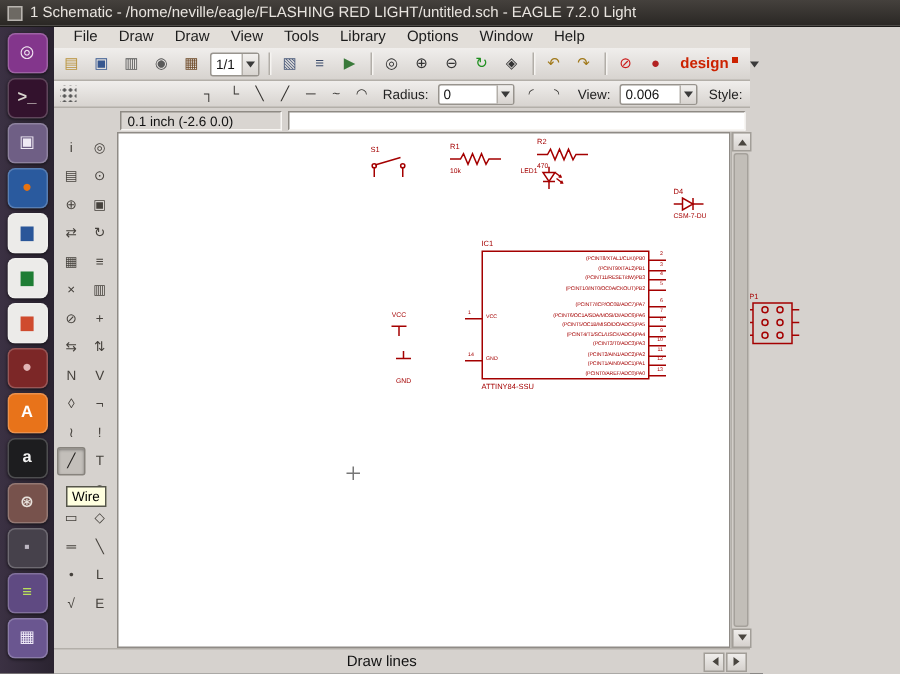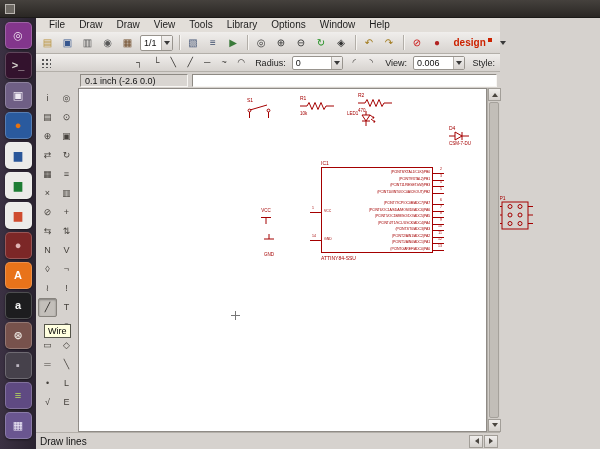--- a/index.html
+++ b/index.html
@@ -143,32 +143,33 @@
   .arr-down{width:0;height:0;border:3px solid transparent;border-top:4px solid #4a4640;margin-bottom:-2px;}
   .arr-left{width:0;height:0;border:3px solid transparent;border-right:4px solid #4a4640;margin-left:-2px;}
   .arr-right{width:0;height:0;border:3px solid transparent;border-left:4px solid #4a4640;margin-right:-2px;}
 
   .tooltip{position:absolute;left:8px;top:236px;background:#ffffdf;border:1px solid #55554a;
     font-size:9px;color:#000;padding:0 3px;line-height:12px;white-space:nowrap;z-index:5;}
 
   
   .statusbar{position:absolute;left:0;right:0;bottom:0;height:17px;background:#d6d2ce;
     border-top:1px solid #b3afa9;display:flex;align-items:center;font-size:10px;color:#111;padding:0 2px 0 4px;}
-  .status-text{flex:1;}
+  .status-text{flex:1;text-align:center;}
   .status-right{display:flex;gap:1px;}
   .sbtn{width:14px;height:13px;background:linear-gradient(#efedeb,#d5d1cd);border:1px solid #a29e98;
     display:flex;align-items:center;justify-content:center;}
 </style>
 </head>
 <body>
 
 <div class="screen">
 
   <div class="top-panel">
     <span class="win-icon"></span>
+    <span class="panel-title">1 Schematic - /home/neville/eagle/FLASHING RED LIGHT/untitled.sch - EAGLE 7.2.0 Light</span>
   </div>
 
   <div class="launcher">
 
       <div class="ltile" style="background: rgb(131, 54, 140);">
         <span class="lglyph" style="color: rgb(242, 230, 242);">◎</span>
       </div>
 
       <div class="ltile" style="background: rgb(51, 18, 45);">
         <span class="lglyph" style="color: rgb(216, 212, 206);">&gt;_</span>

